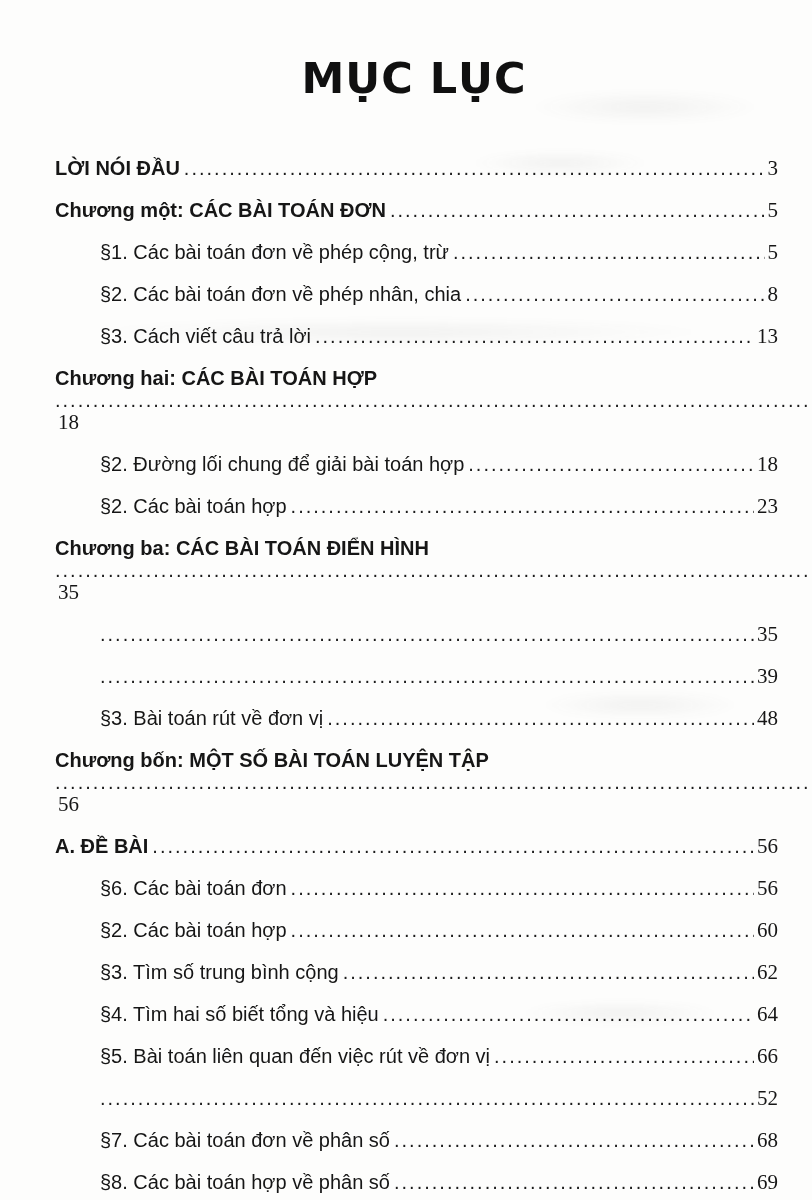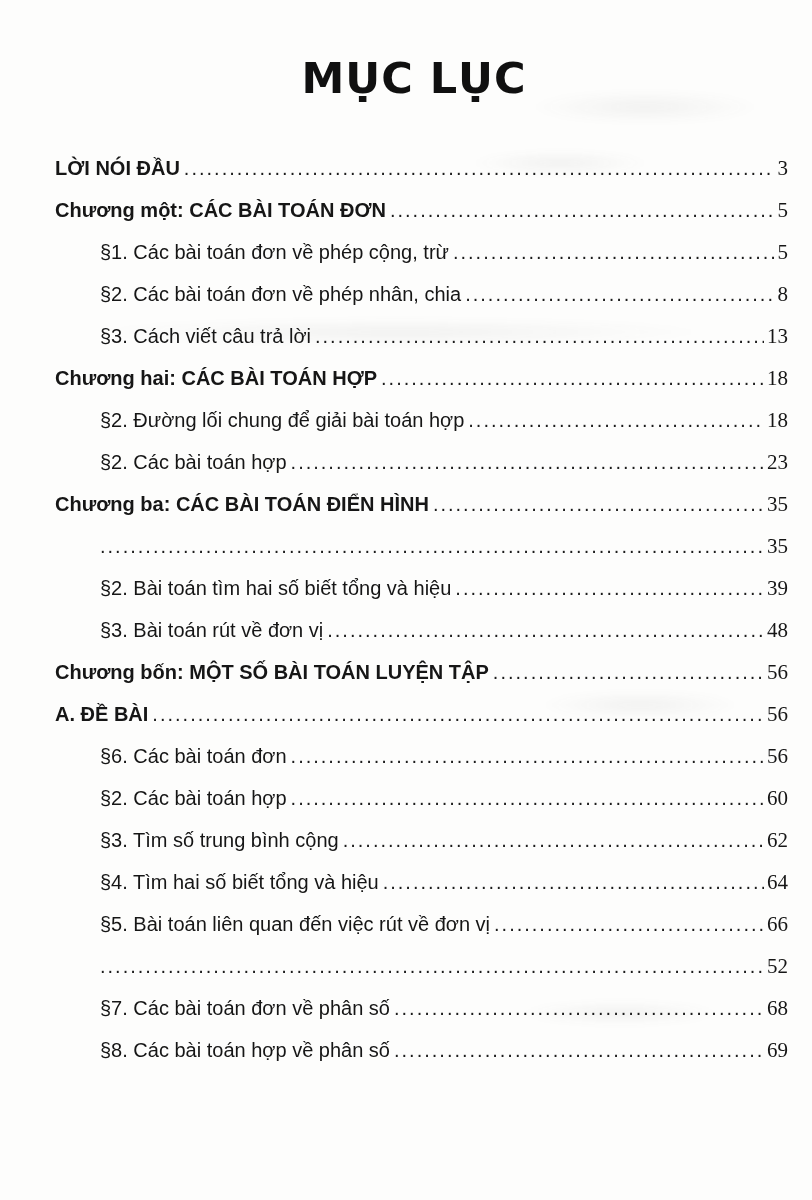--- a/index.html
+++ b/index.html
@@ -34,38 +34,38 @@
     text-align: center;
     font-family: "DejaVu Sans", sans-serif;
     font-size: 43px;
     line-height: 1;
     font-weight: bold;
     letter-spacing: 1px;
     color: #101010;
   }
 
   .toc {
-    margin: 57px 24px 0 55px;
+    margin: 57px 34px 0 55px;
   }
   .row {
     display: flex;
     align-items: baseline;
     font-size: 20px;
     line-height: 22px;
     margin-bottom: 20px;
   }
   .row.front, .row.chapter, .row.part {
     font-weight: bold;
   }
   .row.section {
     padding-left: 45px;
     font-weight: normal;
   }
   
-  .row.section + .row.chapter { margin-top: 11px; }
+  .row.section + .row.chapter { margin-top: 11px; flex-direction: column; }
 
   .lbl {
     white-space: nowrap;
     flex: 0 0 auto;
     padding-right: 4px;
   }
   .dots {
     flex: 1 1 auto;
     min-width: 0;
     overflow: hidden;
@@ -164,21 +164,20 @@
       <span class="dots"></span>
       <span class="pg">35</span>
     </div>
 
     <div class="row section">
       <span class="dots"></span>
       <span class="pg">35</span>
     </div>
 
     <div class="row section">
-      <span class="lbl">§2. Bài toán tìm hai số biết tổng và hiệu</span>
       <span class="dots"></span>
       <span class="pg">39</span>
     </div>
 
     <div class="row section">
       <span class="lbl">§3. Bài toán rút về đơn vị</span>
       <span class="dots"></span>
       <span class="pg">48</span>
     </div>
 

